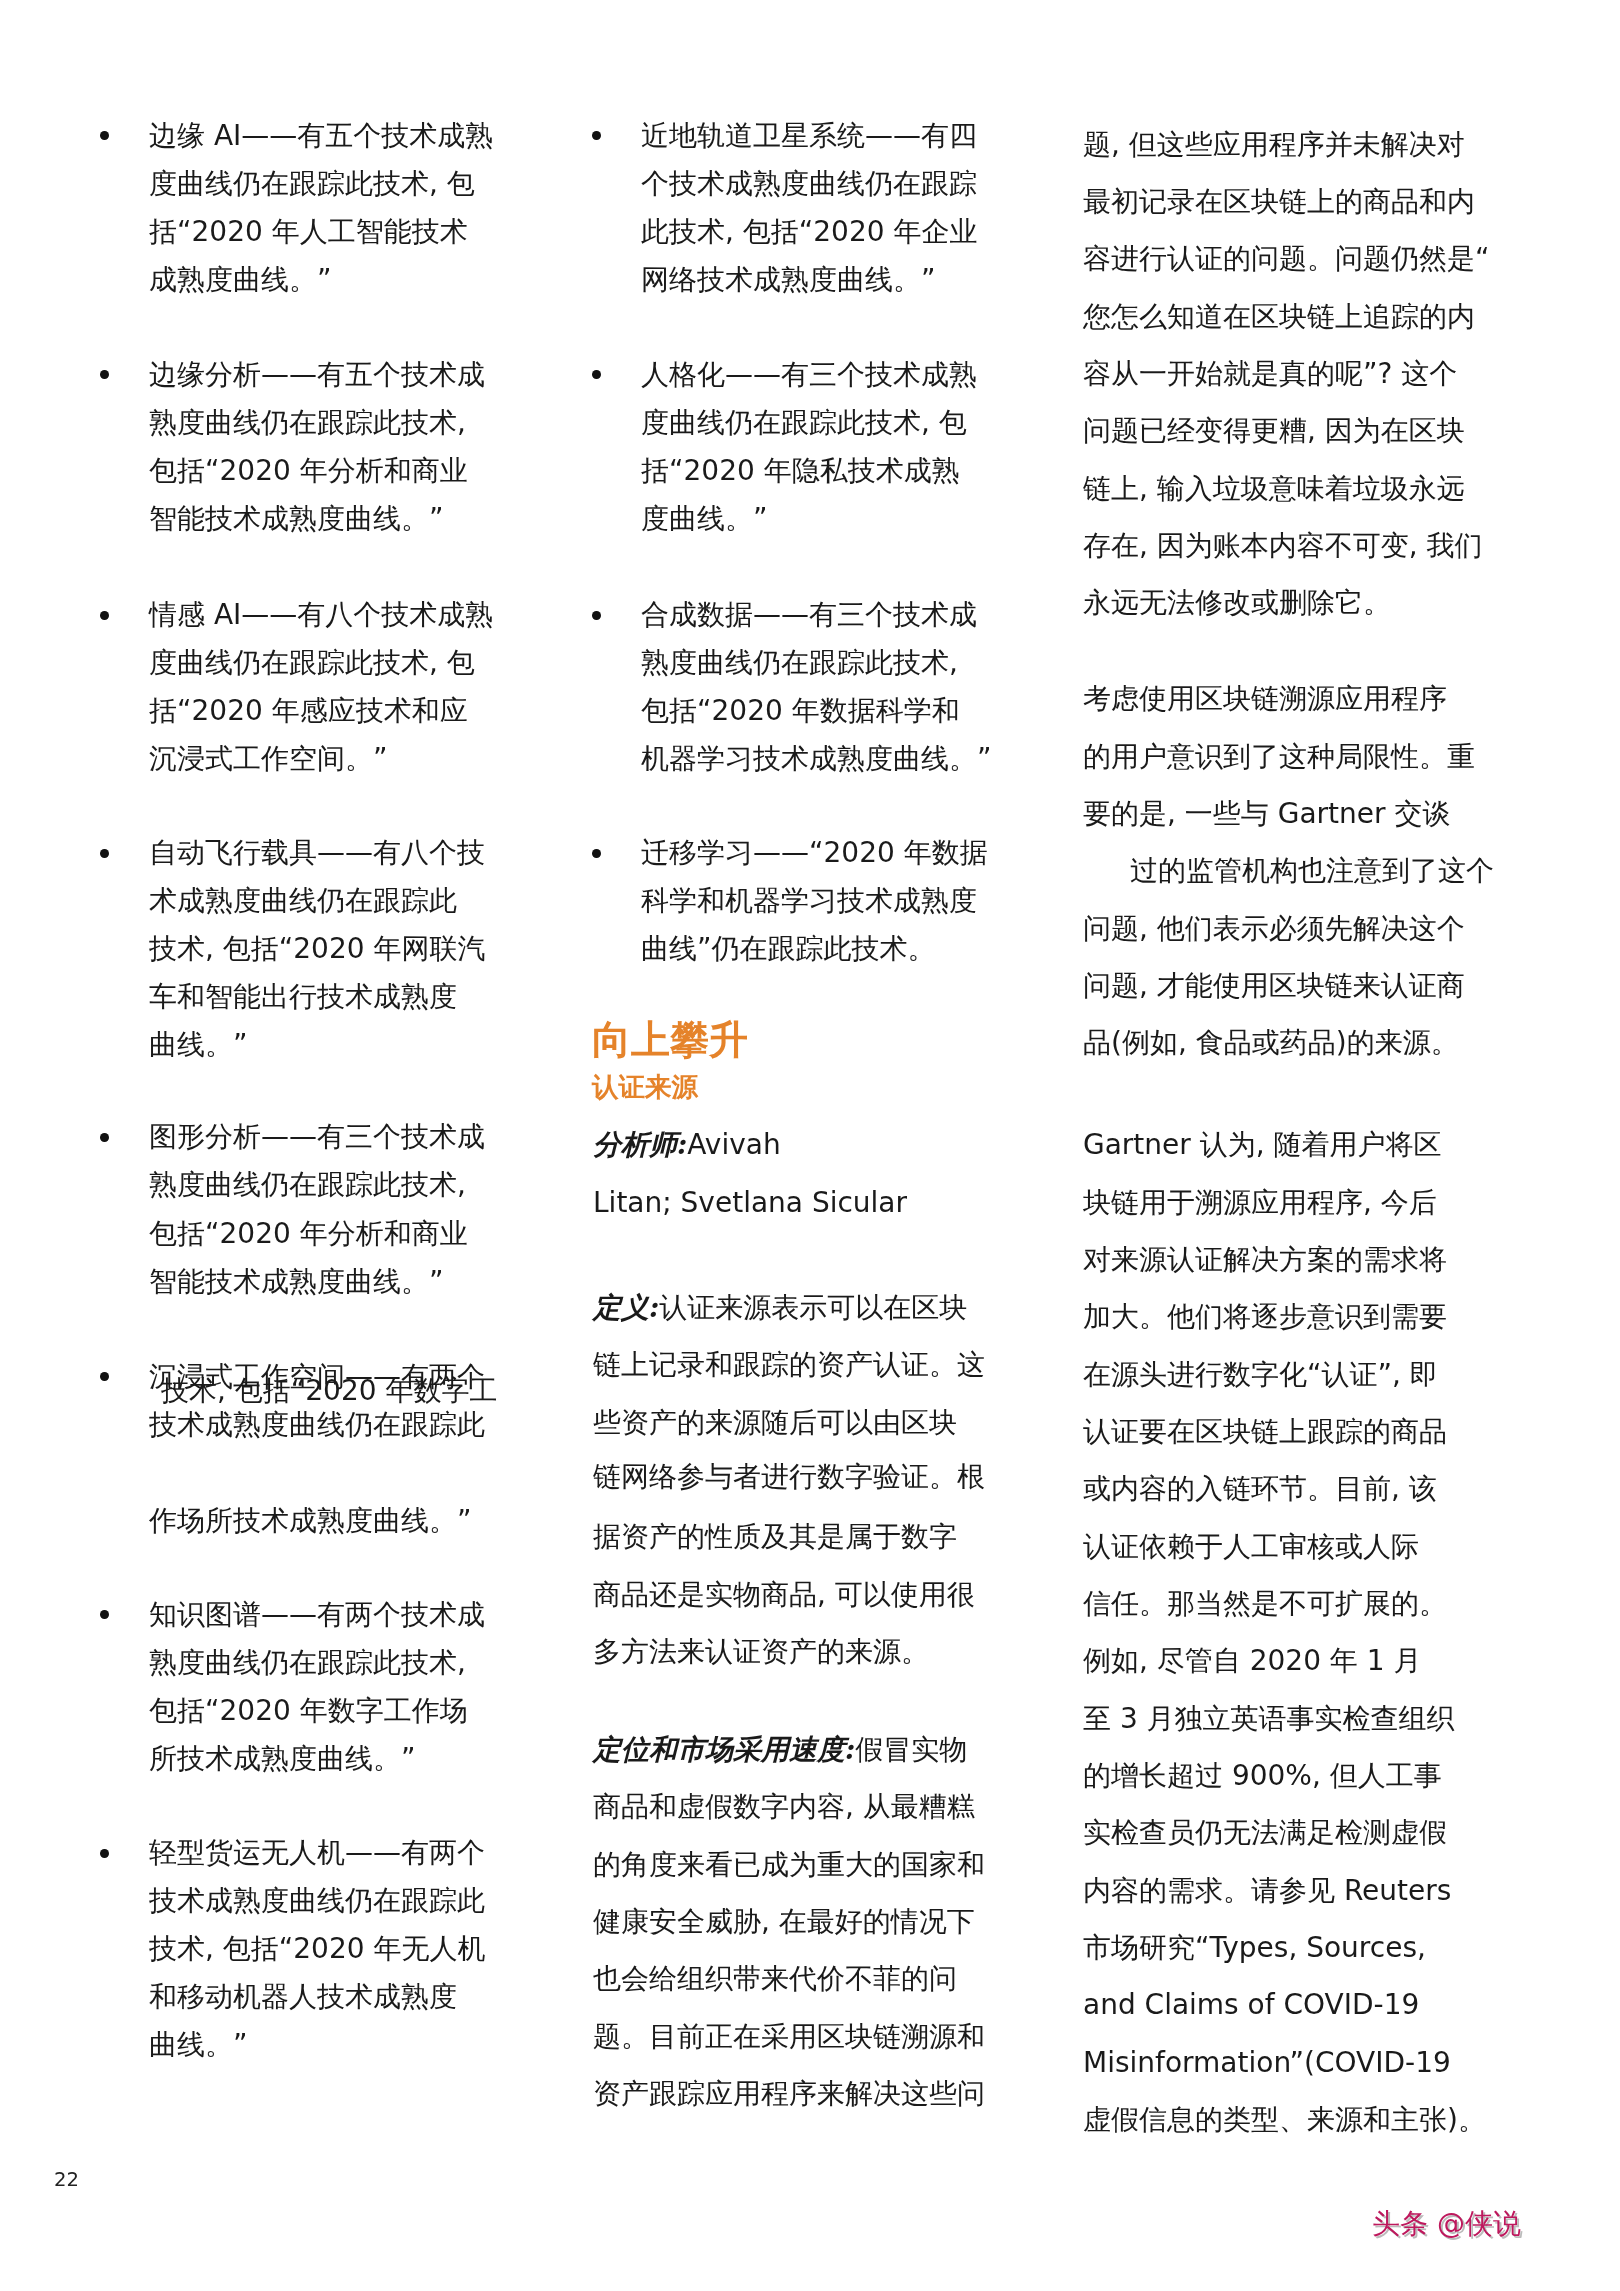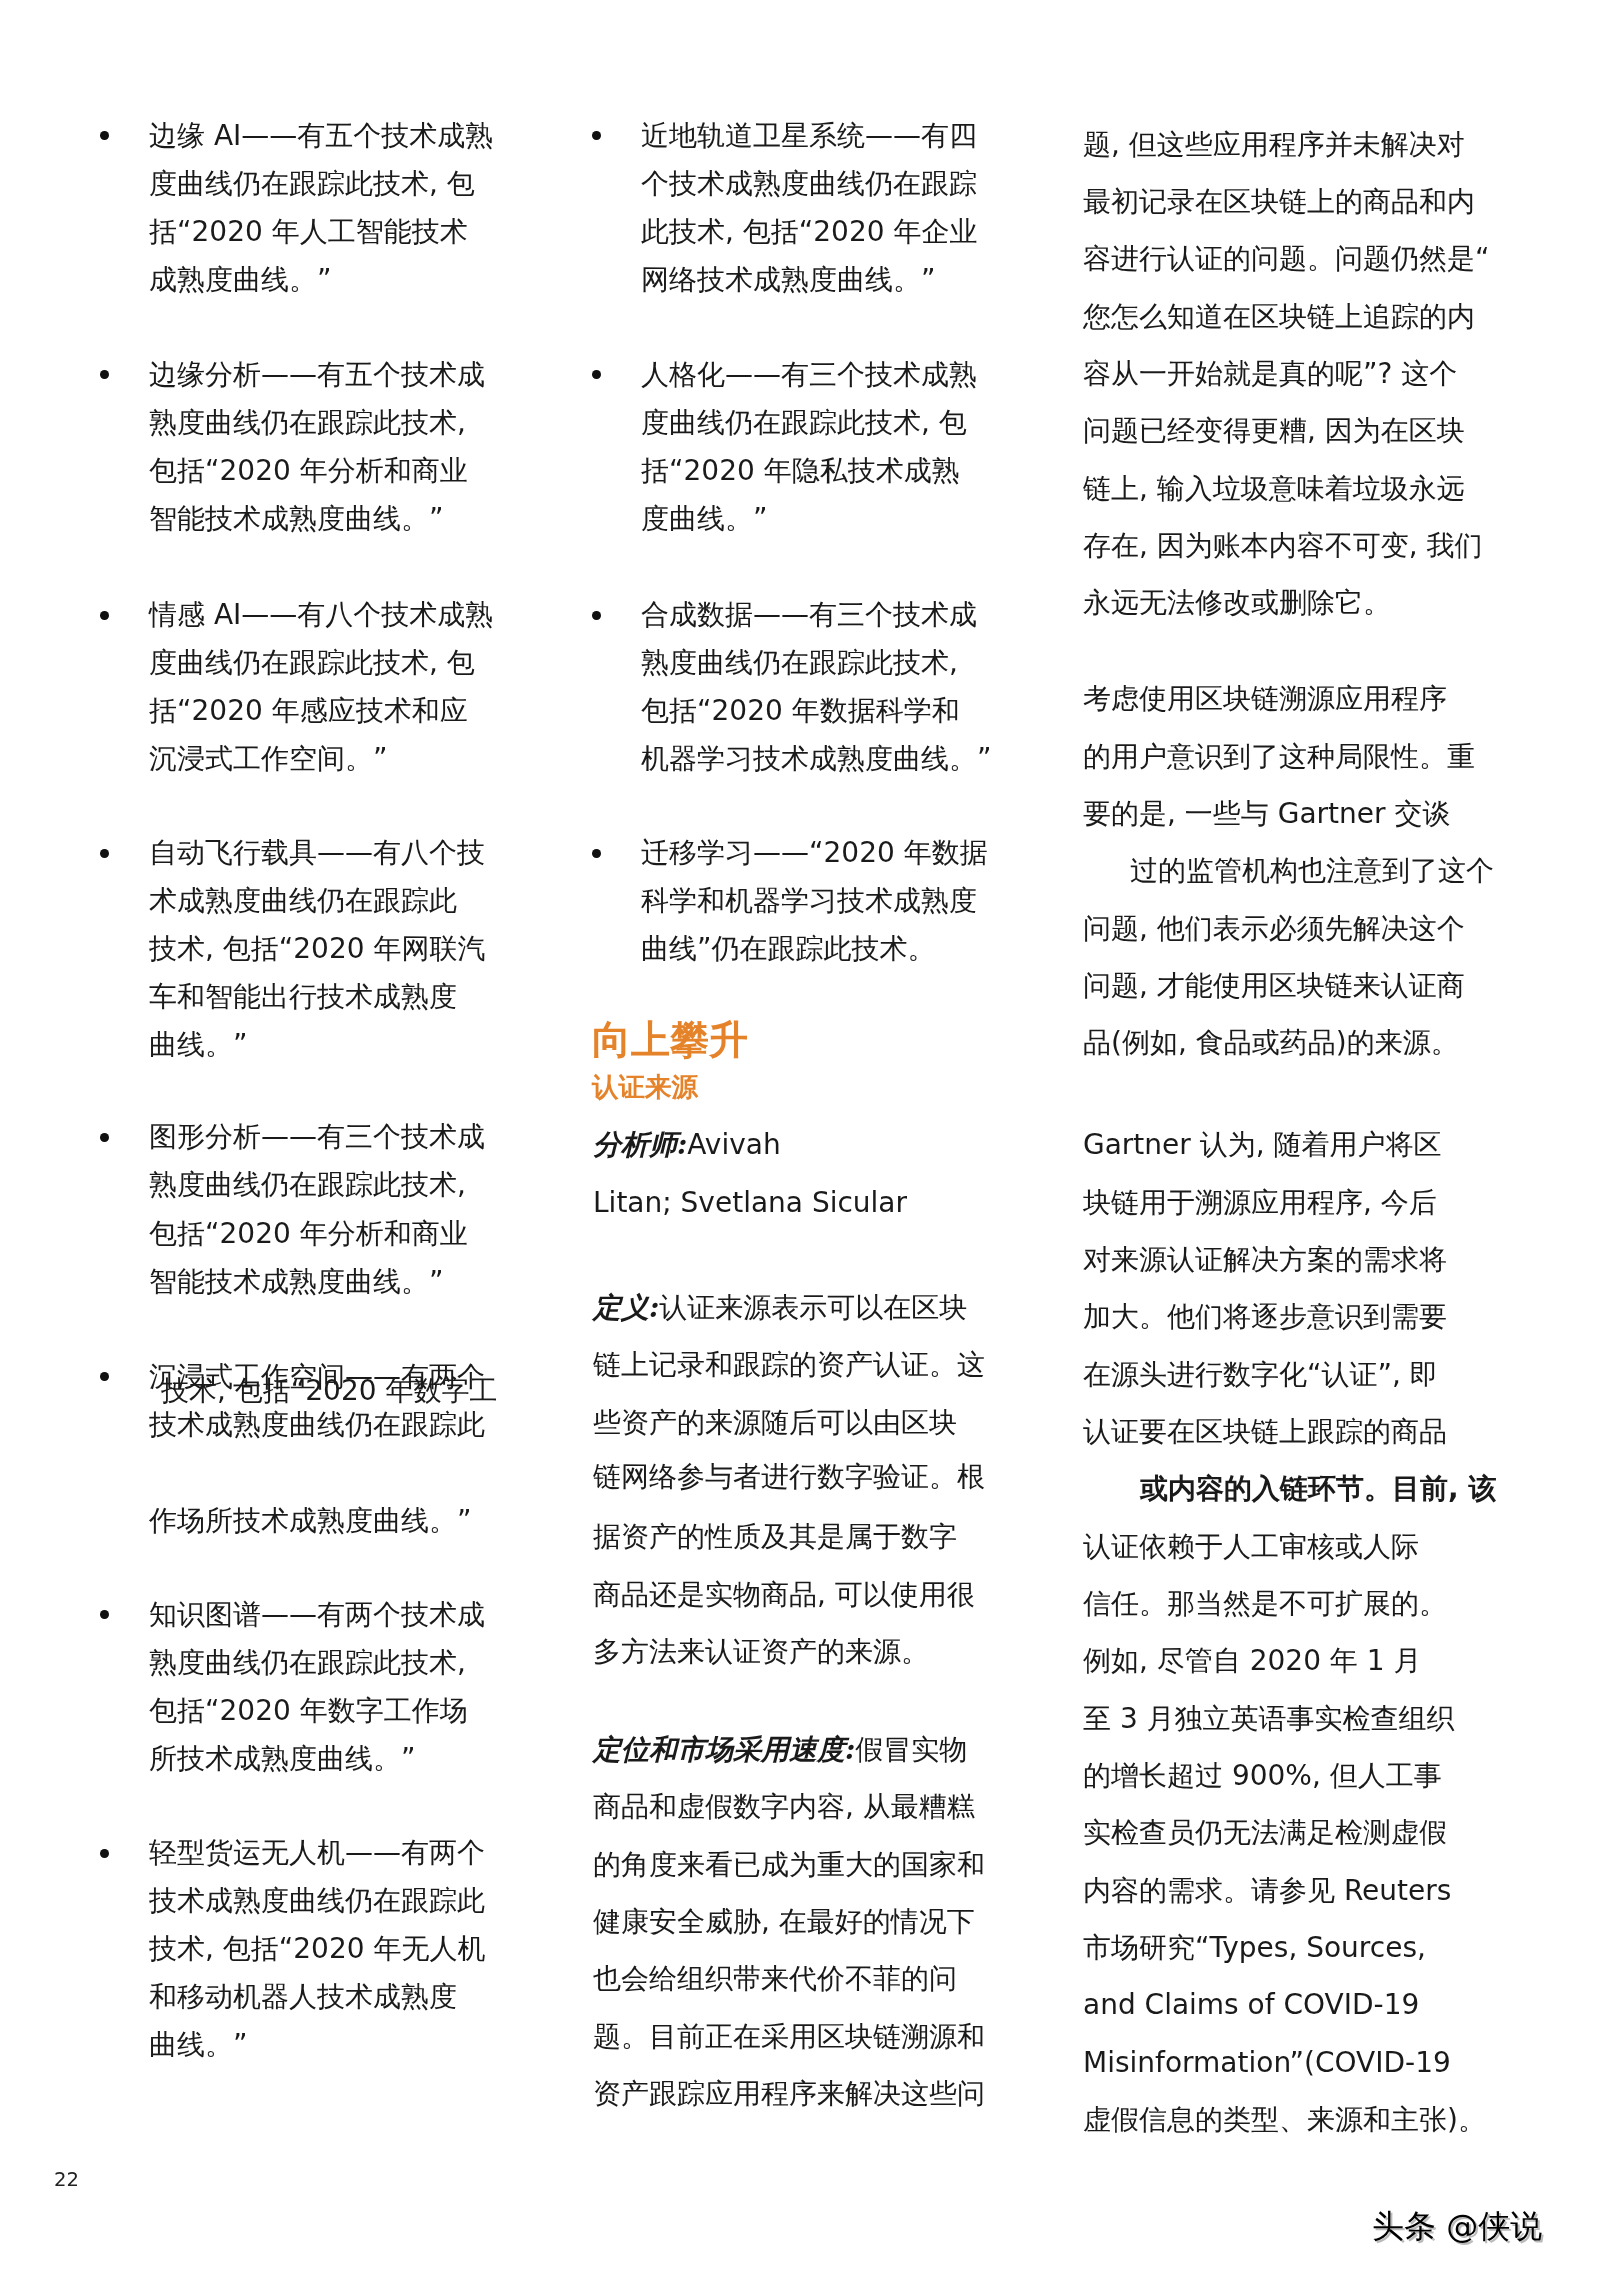--- a/index.html
+++ b/index.html
@@ -4,21 +4,21 @@
 <style>
   html, body { margin:0; padding:0; background:#ffffff; }
   body { width:1620px; height:2292px; position:relative; overflow:hidden;
          font-family:"DejaVu Sans","Liberation Sans",sans-serif; color:#1a1a1a; }
   .line { position:absolute; white-space:nowrap; font-size:28px; height:48px; line-height:48px; }
   .pline { position:absolute; white-space:nowrap; font-size:28px; height:57px; line-height:57px; }
   .bullet { position:absolute; width:8.8px; height:8.8px; border-radius:50%; background:#111; }
   .heading { position:absolute; white-space:nowrap; font-family:"DejaVu Serif","Liberation Serif",serif; font-weight:bold; color:#e5832a; }
   .label-bi { font-family:"DejaVu Serif","Liberation Serif",serif; font-weight:bold; font-style:italic; }
   .pagenum { position:absolute; font-size:19.6px; color:#222;margin-top:16px; }
-  .watermark { position:absolute; font-size:32px; color:#000000; white-space:nowrap;
+  .watermark { position:absolute; font-size:28px; color:#be185d; white-space:nowrap;
                text-shadow: 2px 2px 0 #bbb; }
 </style>
 </head>
 <body>
 
 <div id="col1">
     <div>
       <div class="bullet" style="left: 100px; top: 131px;"></div>
       <div class="line" style="left: 149px; top: 112px;">边缘 AI——有五个技术成熟</div>
       <div class="line" style="left: 149px; top: 160px;">度曲线仍在跟踪此技术, 包</div>
@@ -151,21 +151,21 @@
     <div class="pline" style="left: 1083px; top: 842px; margin-left: 47px;">过的监管机构也注意到了这个</div>
     <div class="pline" style="left: 1083px; top: 900px;">问题, 他们表示必须先解决这个</div>
     <div class="pline" style="left: 1083px; top: 957px;">问题, 才能使用区块链来认证商</div>
     <div class="pline" style="left: 1083px; top: 1014px;">品(例如, 食品或药品)的来源。</div>
     <div class="pline" style="left: 1083px; top: 1116px;">Gartner 认为, 随着用户将区</div>
     <div class="pline" style="left: 1083px; top: 1174px;">块链用于溯源应用程序, 今后</div>
     <div class="pline" style="left: 1083px; top: 1231px;">对来源认证解决方案的需求将</div>
     <div class="pline" style="left: 1083px; top: 1288px;">加大。他们将逐步意识到需要</div>
     <div class="pline" style="left: 1083px; top: 1346px;">在源头进行数字化“认证”, 即</div>
     <div class="pline" style="left: 1083px; top: 1403px;">认证要在区块链上跟踪的商品</div>
-    <div class="pline" style="left: 1140px; top: 1460px; font-weight: bold;">或内容的入链环节。目前, 该</div>
+    <div class="pline" style="left: 1083px; top: 1460px;">或内容的入链环节。目前, 该</div>
     <div class="pline" style="left: 1083px; top: 1518px;">认证依赖于人工审核或人际</div>
     <div class="pline" style="left: 1083px; top: 1575px;">信任。那当然是不可扩展的。</div>
     <div class="pline" style="left: 1083px; top: 1632px;">例如, 尽管自 2020 年 1 月</div>
     <div class="pline" style="left: 1083px; top: 1690px;">至 3 月独立英语事实检查组织</div>
     <div class="pline" style="left: 1083px; top: 1747px;">的增长超过 900%, 但人工事</div>
     <div class="pline" style="left: 1083px; top: 1804px;">实检查员仍无法满足检测虚假</div>
     <div class="pline" style="left: 1083px; top: 1862px;">内容的需求。请参见 Reuters</div>
     <div class="pline" style="left: 1083px; top: 1919px;">市场研究“Types, Sources,</div>
     <div class="pline" style="left: 1083px; top: 1976px;">and Claims of COVID-19</div>
     <div class="pline" style="left: 1083px; top: 2034px;">Misinformation”(COVID-19</div>

